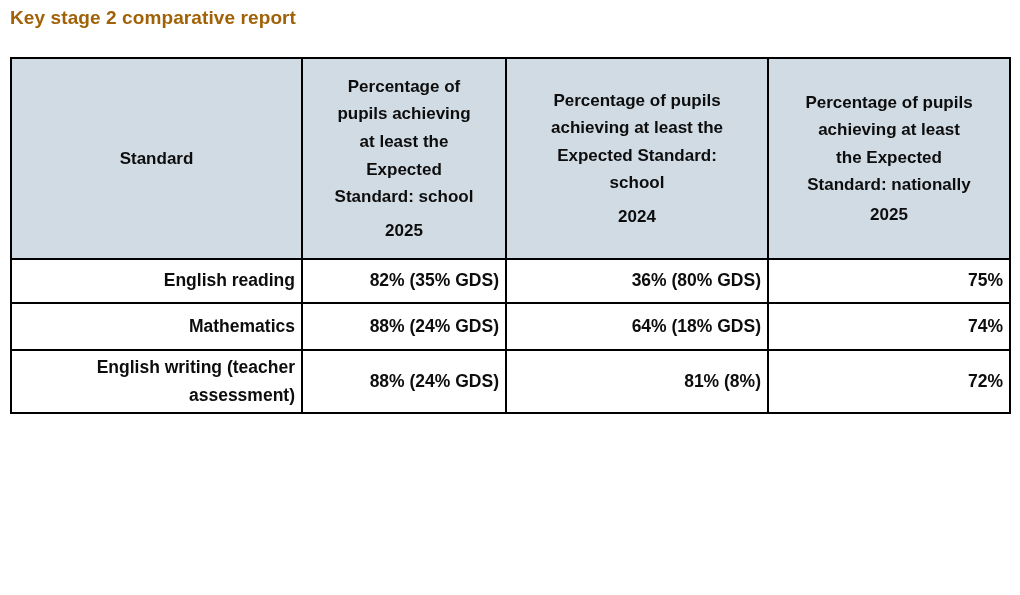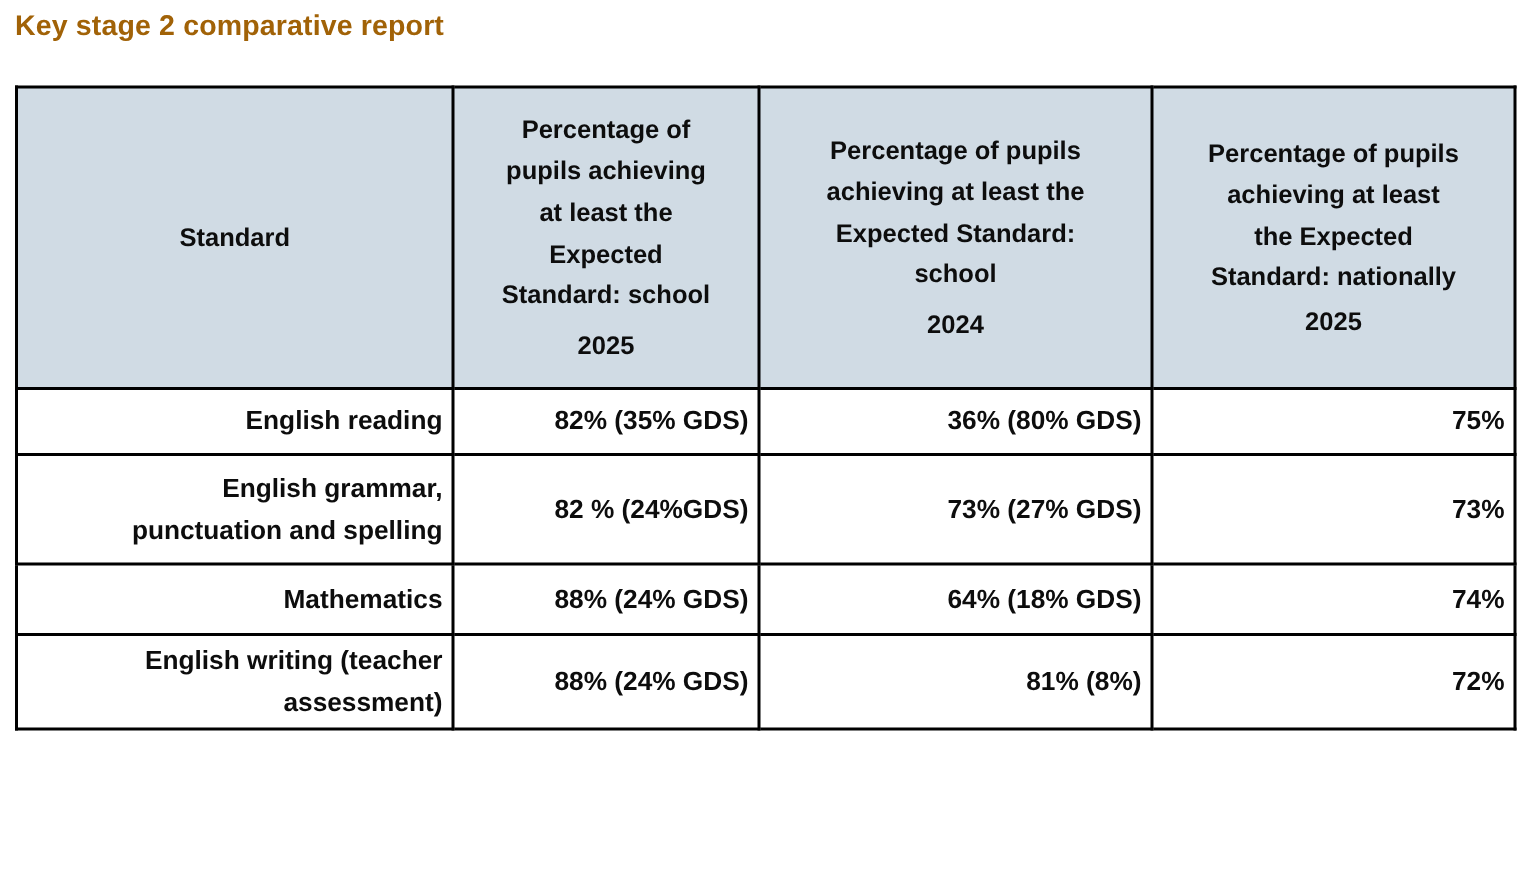--- a/index.html
+++ b/index.html
@@ -105,27 +105,20 @@
         </th>
       </tr>
     </thead>
     <tbody>
       <tr class="r1">
         <td>English reading</td>
         <td>82% (35% GDS)</td>
         <td>36% (80% GDS)</td>
         <td>75%</td>
       </tr>
-      <tr class="r2">
-        <td>English grammar,
-punctuation and spelling</td>
-        <td class="vtop">82 % (24%GDS)</td>
-        <td>73% (27% GDS)</td>
-        <td>73%</td>
-      </tr>
       <tr class="r3">
         <td>Mathematics</td>
         <td>88% (24% GDS)</td>
         <td>64% (18% GDS)</td>
         <td>74%</td>
       </tr>
       <tr class="r4">
         <td>English writing (teacher
 assessment)</td>
         <td>88% (24% GDS)</td>

